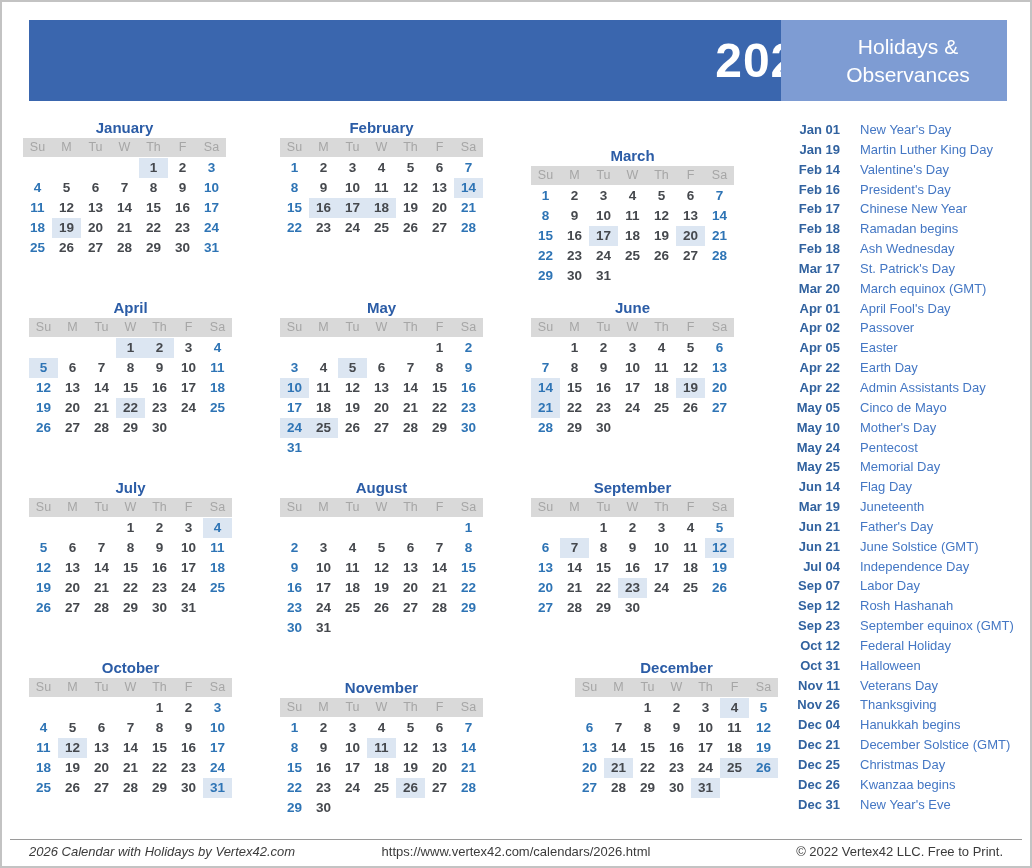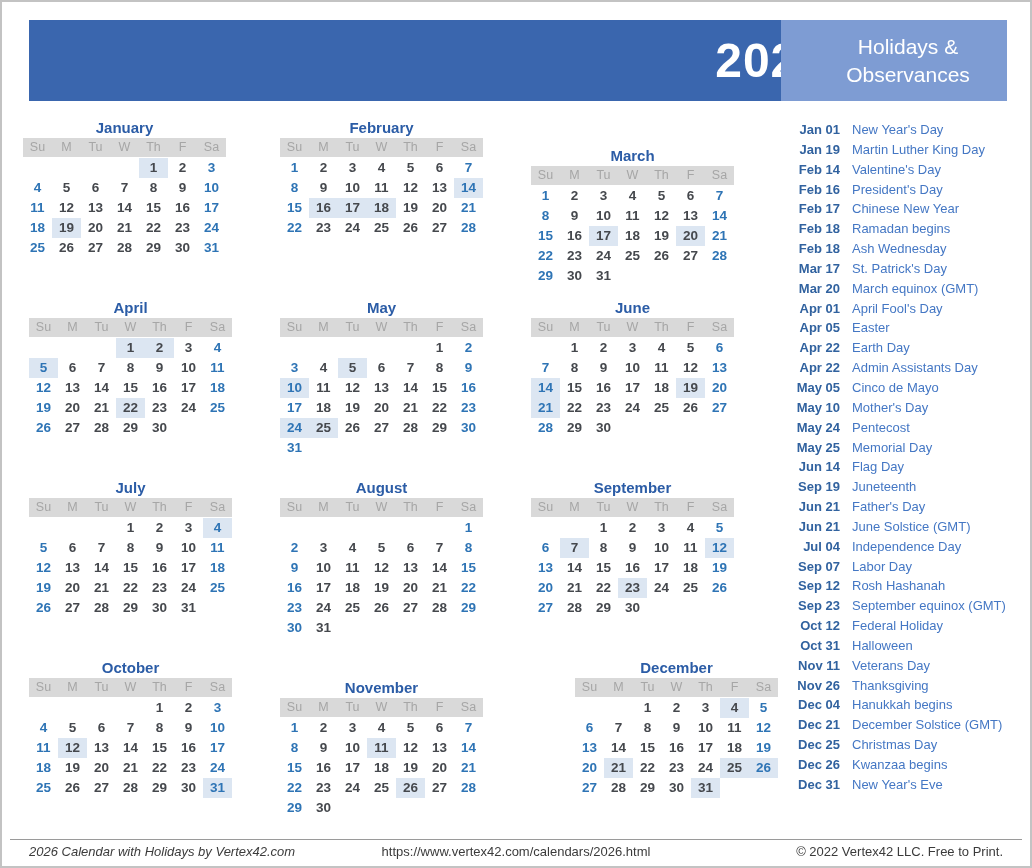--- a/index.html
+++ b/index.html
@@ -51,21 +51,21 @@
   }
   .holiday-row {
     height:19.85px; display:flex; align-items:flex-start;
     white-space:nowrap;
   }
   .hdate {
     width:50px; text-align:right; font-weight:bold;
     color:var(--holiday-date); font-size:13px; flex:0 0 50px;
   }
   .hname {
-    margin-left:12px; color:var(--holiday-name); font-size:13px;
+    margin-left:20px; color:var(--holiday-name); font-size:13px;
   }
   .footer {
     position:absolute; left:8px; right:8px; top:837px; height:24px;
     border-top:1px solid #9a9a9a;
     display:flex; align-items:center;
     font-size:13px; color:#3b3b3b;
   }
   .footer .f-left  { position:absolute; left:19px;font-style:italic; }
   .footer .f-center{ position:absolute; left:0; right:0; text-align:center; }
   .footer .f-right { position:absolute; right:19px; }
@@ -659,20 +659,24 @@
     </div>
     <div class="holiday-row">
       <span class="hdate">Mar 20</span>
       <span class="hname">March equinox (GMT)</span>
     </div>
     <div class="holiday-row">
       <span class="hdate">Apr 01</span>
       <span class="hname">April Fool's Day</span>
     </div>
     <div class="holiday-row">
+      <span class="hdate">Apr 02</span>
+      <span class="hname">Passover</span>
+    </div>
+    <div class="holiday-row">
       <span class="hdate">Apr 05</span>
       <span class="hname">Easter</span>
     </div>
     <div class="holiday-row">
       <span class="hdate">Apr 22</span>
       <span class="hname">Earth Day</span>
     </div>
     <div class="holiday-row">
       <span class="hdate">Apr 22</span>
       <span class="hname">Admin Assistants Day</span>
@@ -691,21 +695,21 @@
     </div>
     <div class="holiday-row">
       <span class="hdate">May 25</span>
       <span class="hname">Memorial Day</span>
     </div>
     <div class="holiday-row">
       <span class="hdate">Jun 14</span>
       <span class="hname">Flag Day</span>
     </div>
     <div class="holiday-row">
-      <span class="hdate">Sep 19</span>
+      <span class="hdate">Mar 19</span>
       <span class="hname">Juneteenth</span>
     </div>
     <div class="holiday-row">
       <span class="hdate">Jun 21</span>
       <span class="hname">Father's Day</span>
     </div>
     <div class="holiday-row">
       <span class="hdate">Jun 21</span>
       <span class="hname">June Solstice (GMT)</span>
     </div>

